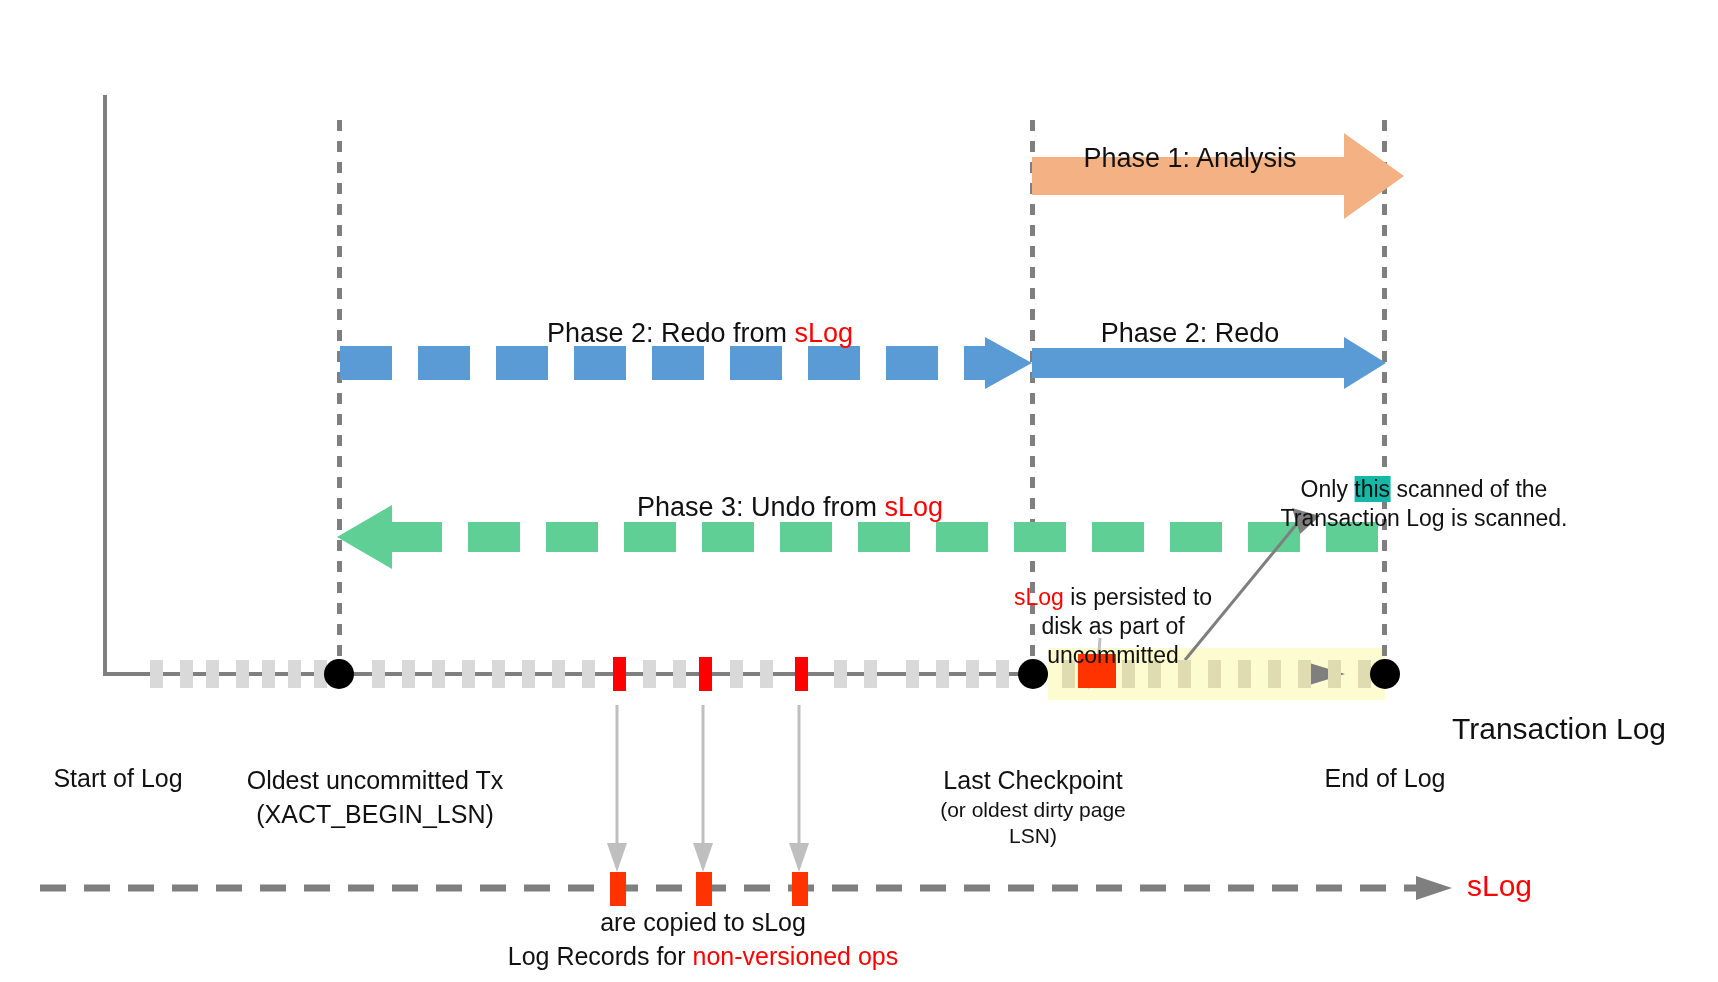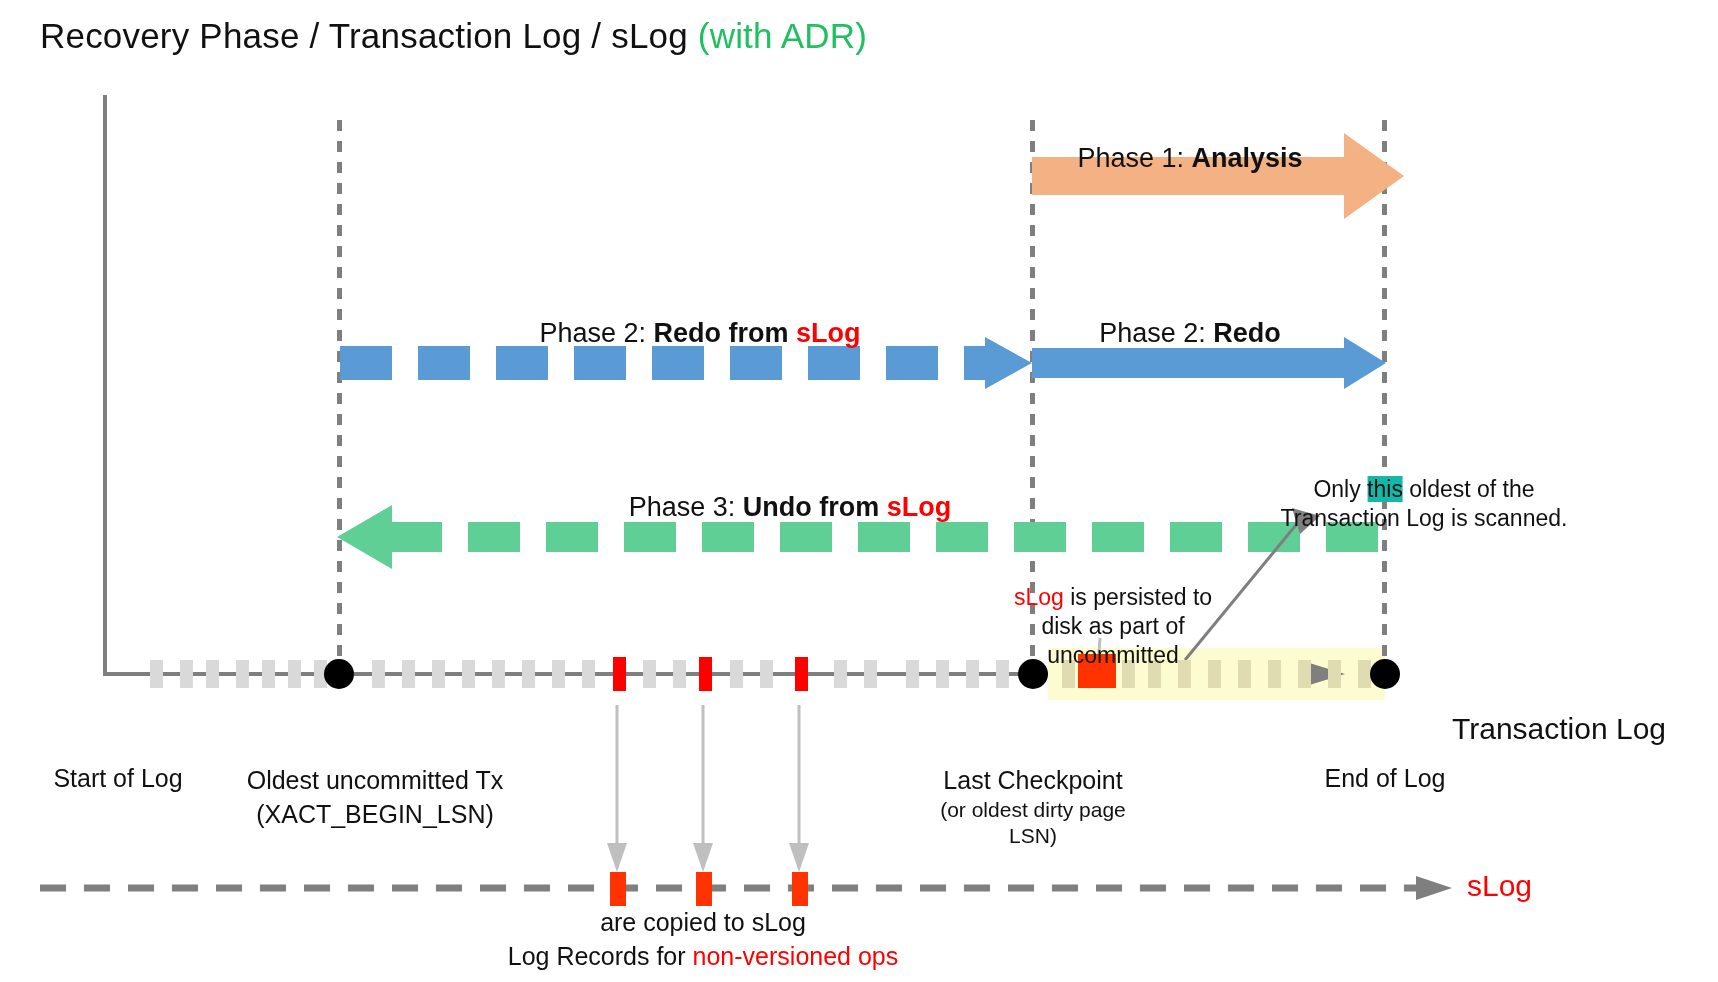--- a/index.html
+++ b/index.html
@@ -9,21 +9,21 @@
 
   .abs{position:absolute;}
   .ttl{left:40px;top:16px;font-size:35px;letter-spacing:.2px;white-space:nowrap;}
   .ttl .grn{color:#20c060;}
 
   .lbl{position:absolute;white-space:nowrap;}
   .center{transform:translateX(-50%);text-align:center;}
 
   
   .phaselbl{font-size:27px;}
-  .phaselbl b{font-weight:bold;}
+  .phaselbl b{font-weight:normal;}
   .red{color:#ff0000;}
 
   
   .vaxis{left:103px;top:95px;width:4px;height:580px;background:#7f7f7f;}
   .haxis{left:103px;top:672px;width:1200px;height:4px;background:#7f7f7f;}
 
   .dashv{position:absolute;width:5px;
      background:repeating-linear-gradient(to bottom,#7f7f7f 0 11px,transparent 11px 21px);}
 
   .tick{position:absolute;width:13px;height:28px;background:#d9d9d9;}
@@ -40,23 +40,20 @@
   .it{font-size:21px;line-height:1.25;}
 
   .sq{position:absolute;background:#ff3300;}
   svg{position:absolute;left:0;top:0;overflow:visible;}
 </style>
 </head>
 <body>
 
 <div id="stage">
 
-  <div class="abs ttl">
-    <span>Recovery Phase / Transaction Log / sLog </span><span class="grn">(with ADR)</span>
-  </div>
 
   <div class="abs vaxis"></div>
   <div class="abs haxis"></div>
 
   <div class="hl" style="left:1048px;top:648px;width:337px;height:52px;"></div>
 
   <div class="dashv" style="left:337px;top:120px;height:555px;"></div>
   <div class="dashv" style="left:1030px;top:120px;height:555px;"></div>
   <div class="dashv" style="left:1382px;top:120px;height:555px;"></div>
 
@@ -171,21 +168,21 @@
   <div class="lbl phaselbl center" style="left:1190px;top:318px;">
     <span>Phase 2: </span><b>Redo</b>
   </div>
 
   <div class="lbl phaselbl center" style="left:790px;top:492px;">
     <span>Phase 3: </span><b>Undo from </b><b class="red">sLog</b>
   </div>
 
   <div class="lbl bignote" style="left:1424px;top:475px;transform:translateX(-50%);">
     <div>
-      <span>Only </span><span class="hlmark">this</span><span> oldest of the</span>
+      <span>Only </span><span class="hlmark">this</span><span> scanned of the</span>
     </div>
     <div>Transaction Log is scanned.</div>
   </div>
 
   <div class="lbl bignote" style="left:1113px;top:583px;transform:translateX(-50%);">
     <div>
       <span class="red">sLog</span><span> is persisted to</span>
     </div>
     <div>disk as part of</div>
     <div>uncommitted</div>

